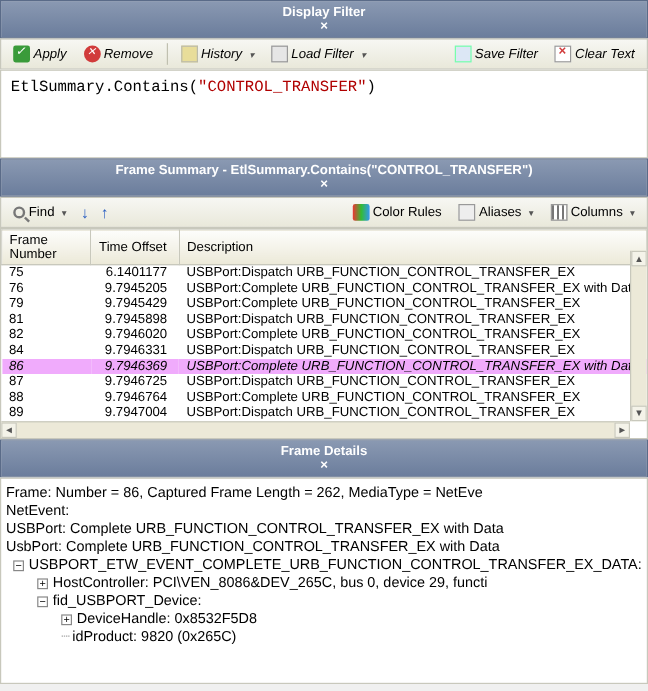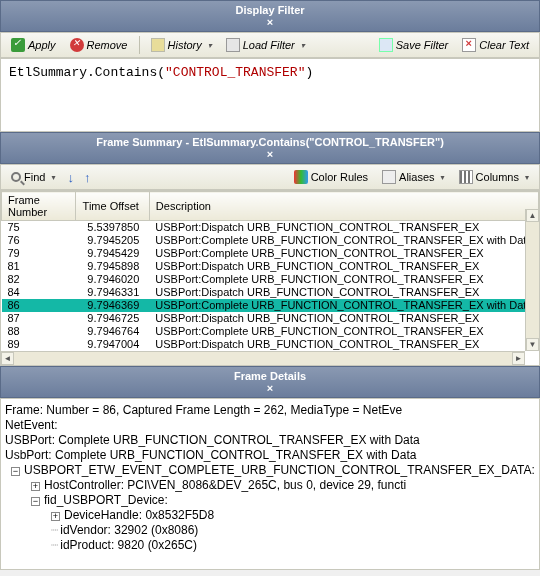--- a/index.html
+++ b/index.html
@@ -89,21 +89,21 @@
     font-weight: normal;
     position: sticky; top:0;
   }
   td {
     padding: 0px 6px;
     white-space: nowrap;
     overflow: hidden;
     line-height: 13px;
     margin-left: 17px;
   }
-  tr.sel td { background: #14b8a6; }
+  tr.sel td { background: #f0abfc; font-style: italic; }
   .col-frame { width: 90px; text-align: left; }
   .col-time { width: 78px; text-align: right; padding-right:10px;}
   .scroll-v {
     position:absolute; right:0; top:18px; bottom:14px; width:14px;
     background:#ece9d8; border-left:1px solid #c8c8bc;
     display:flex; flex-direction:column; align-items:center; justify-content:space-between;
   }
   .scroll-h {
     position:absolute; left:0; right:14px; bottom:0; height:14px;
     background:#ece9d8; border-top:1px solid #c8c8bc;
@@ -215,21 +215,21 @@
     <thead>
       <tr>
         <th class="col-frame">Frame Number</th>
         <th class="col-time">Time Offset</th>
         <th>Description</th>
       </tr>
     </thead>
     <tbody id="summary-body">
         <tr>
           <td class="col-frame">75</td>
-          <td class="col-time">5.5397850</td>
+          <td class="col-time">6.1401177</td>
           <td>USBPort:Dispatch URB_FUNCTION_CONTROL_TRANSFER_EX</td>
         </tr>
         <tr>
           <td class="col-frame">76</td>
           <td class="col-time">9.7945205</td>
           <td>USBPort:Complete URB_FUNCTION_CONTROL_TRANSFER_EX with Data</td>
         </tr>
         <tr>
           <td class="col-frame">79</td>
           <td class="col-time">9.7945429</td>
@@ -293,15 +293,14 @@
 </div>
 <div class="details">
   <div class="ln">Frame: Number = 86, Captured Frame Length = 262, MediaType = NetEve</div>
   <div class="ln">NetEvent:</div>
   <div class="ln">USBPort: Complete URB_FUNCTION_CONTROL_TRANSFER_EX with Data</div>
   <div class="ln">UsbPort: Complete URB_FUNCTION_CONTROL_TRANSFER_EX with Data</div>
   <div class="ln ind1"><span class="tree-box">−</span><span>USBPORT_ETW_EVENT_COMPLETE_URB_FUNCTION_CONTROL_TRANSFER_EX_DATA:</span></div>
   <div class="ln ind2"><span class="tree-box">+</span><span>HostController: PCI\VEN_8086&amp;DEV_265C, bus 0, device 29, functi</span></div>
   <div class="ln ind2"><span class="tree-box">−</span><span>fid_USBPORT_Device:</span></div>
   <div class="ln ind3"><span class="tree-box">+</span><span>DeviceHandle: 0x8532F5D8</span></div>
-  <div class="ln ind3 dotline">idVendor: 32902 (0x8086)</div>
   <div class="ln ind3 dotline">idProduct: 9820 (0x265C)</div>
 </div>
 
 </body></html>

